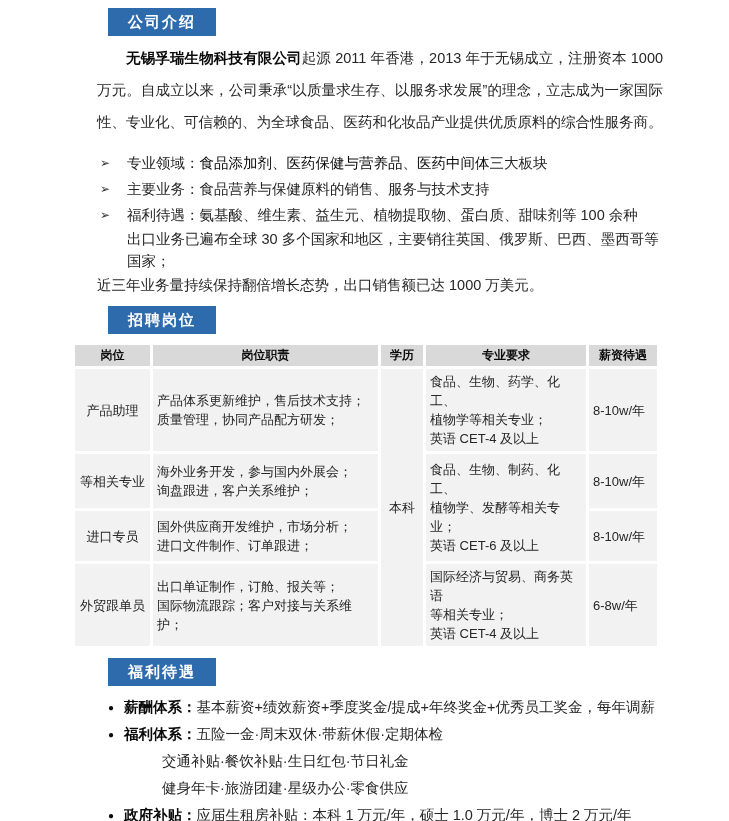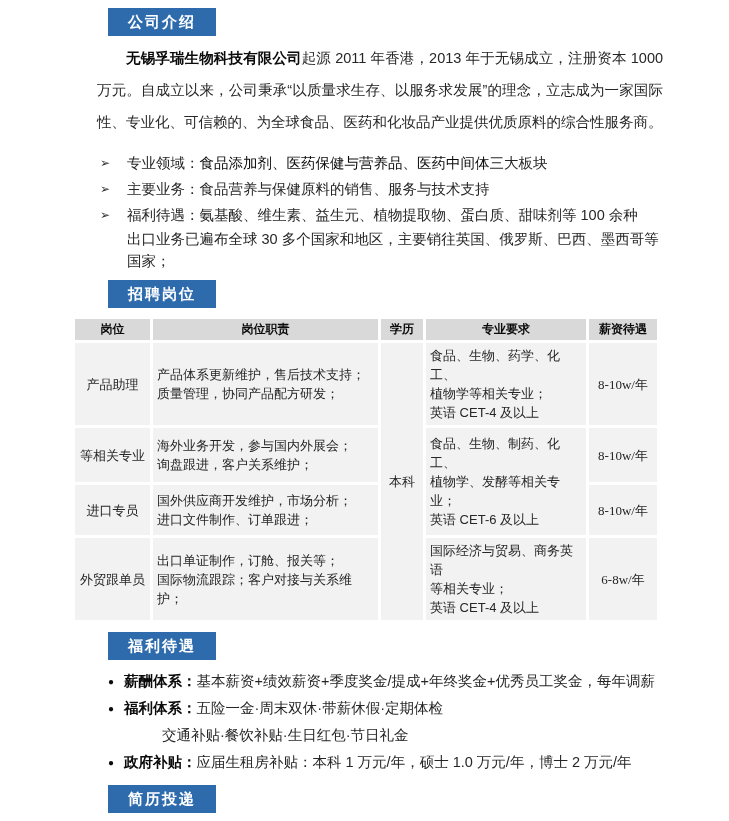--- a/index.html
+++ b/index.html
@@ -37,21 +37,21 @@
     font-size:12px; height:20px; padding:2px 0; text-align:center;
   }
   table.jobs td {
     background:var(--td-bg); vertical-align:middle; line-height:19px;
     padding:3px 4px;
   }
   td.c-pos { text-align:center; }
   td.c-duty { padding-left:8px; }
   td.c-edu { text-align:center; }
   td.c-major { padding-left:8px; }
-  td.c-salary { text-align:center;font-family:Liberation Serif, serif; }
+  td.c-salary { text-align:left; }
   tr.r1 td { height:52px; } tr.r2 td { height:54px; }
   tr.r3 td { height:50px; } tr.r4 td { height:62px; }
   .sec-benefits .badge { margin-top:9px; }
   .benefits { margin:8px 40px 0 108px; }
   .benefit-row { display:flex; line-height:27px; }
   .benefit-marker { width:16px; flex:0 0 16px; font-size:10px; color:#0b0b0b; }
   .benefit-label { font-weight:bold; color:#0b0b0b; white-space:nowrap; }
   .benefit-cont { margin-left:54px; line-height:27px; }
   .sec-apply .badge { margin-top:9px; }
 </style>
@@ -70,20 +70,21 @@
     <div class="bullet-row">
       <span class="bullet-marker">➢</span>
       <span><span>主要业务：</span><span>食品营养与保健原料的销售、服务与技术支持</span></span>
     </div>
     <div class="bullet-row">
       <span class="bullet-marker">➢</span>
       <span><span>福利待遇：</span><span>氨基酸、维生素、益生元、植物提取物、蛋白质、甜味剂等 100 余种</span></span>
     </div>
     <div class="cont-line">出口业务已遍布全球 30 多个国家和地区，主要销往英国、俄罗斯、巴西、墨西哥等国家；</div>
   </div>
+  <p class="closing">近三年业务量持续保持翻倍增长态势，出口销售额已达 1000 万美元。</p>
 </div>
 
 <div class="sec-recruit">
   <div class="badge">招聘岗位</div>
 
   <table class="jobs">
     <colgroup>
       <col style="width:75px">
         <col style="width:225px">
         <col style="width:42px">
@@ -155,20 +156,21 @@
   <div class="benefits">
     <div class="benefit-row">
       <span class="benefit-marker">●</span>
       <span><span class="benefit-label">薪酬体系：</span><span>基本薪资+绩效薪资+季度奖金/提成+年终奖金+优秀员工奖金，每年调薪</span></span>
     </div>
     <div class="benefit-row">
       <span class="benefit-marker">●</span>
       <span><span class="benefit-label">福利体系：</span><span>五险一金·周末双休·带薪休假·定期体检</span></span>
     </div>
     <div class="benefit-cont">交通补贴·餐饮补贴·生日红包·节日礼金</div>
+    <div class="benefit-cont">健身年卡·旅游团建·星级办公·零食供应</div>
     <div class="benefit-row">
       <span class="benefit-marker">●</span>
       <span><span class="benefit-label">政府补贴：</span><span>应届生租房补贴：本科 1 万元/年，硕士 1.0 万元/年，博士 2 万元/年</span></span>
     </div>
   </div>
 </div>
 
 <div class="sec-apply">
   <div class="badge">简历投递</div>
   

